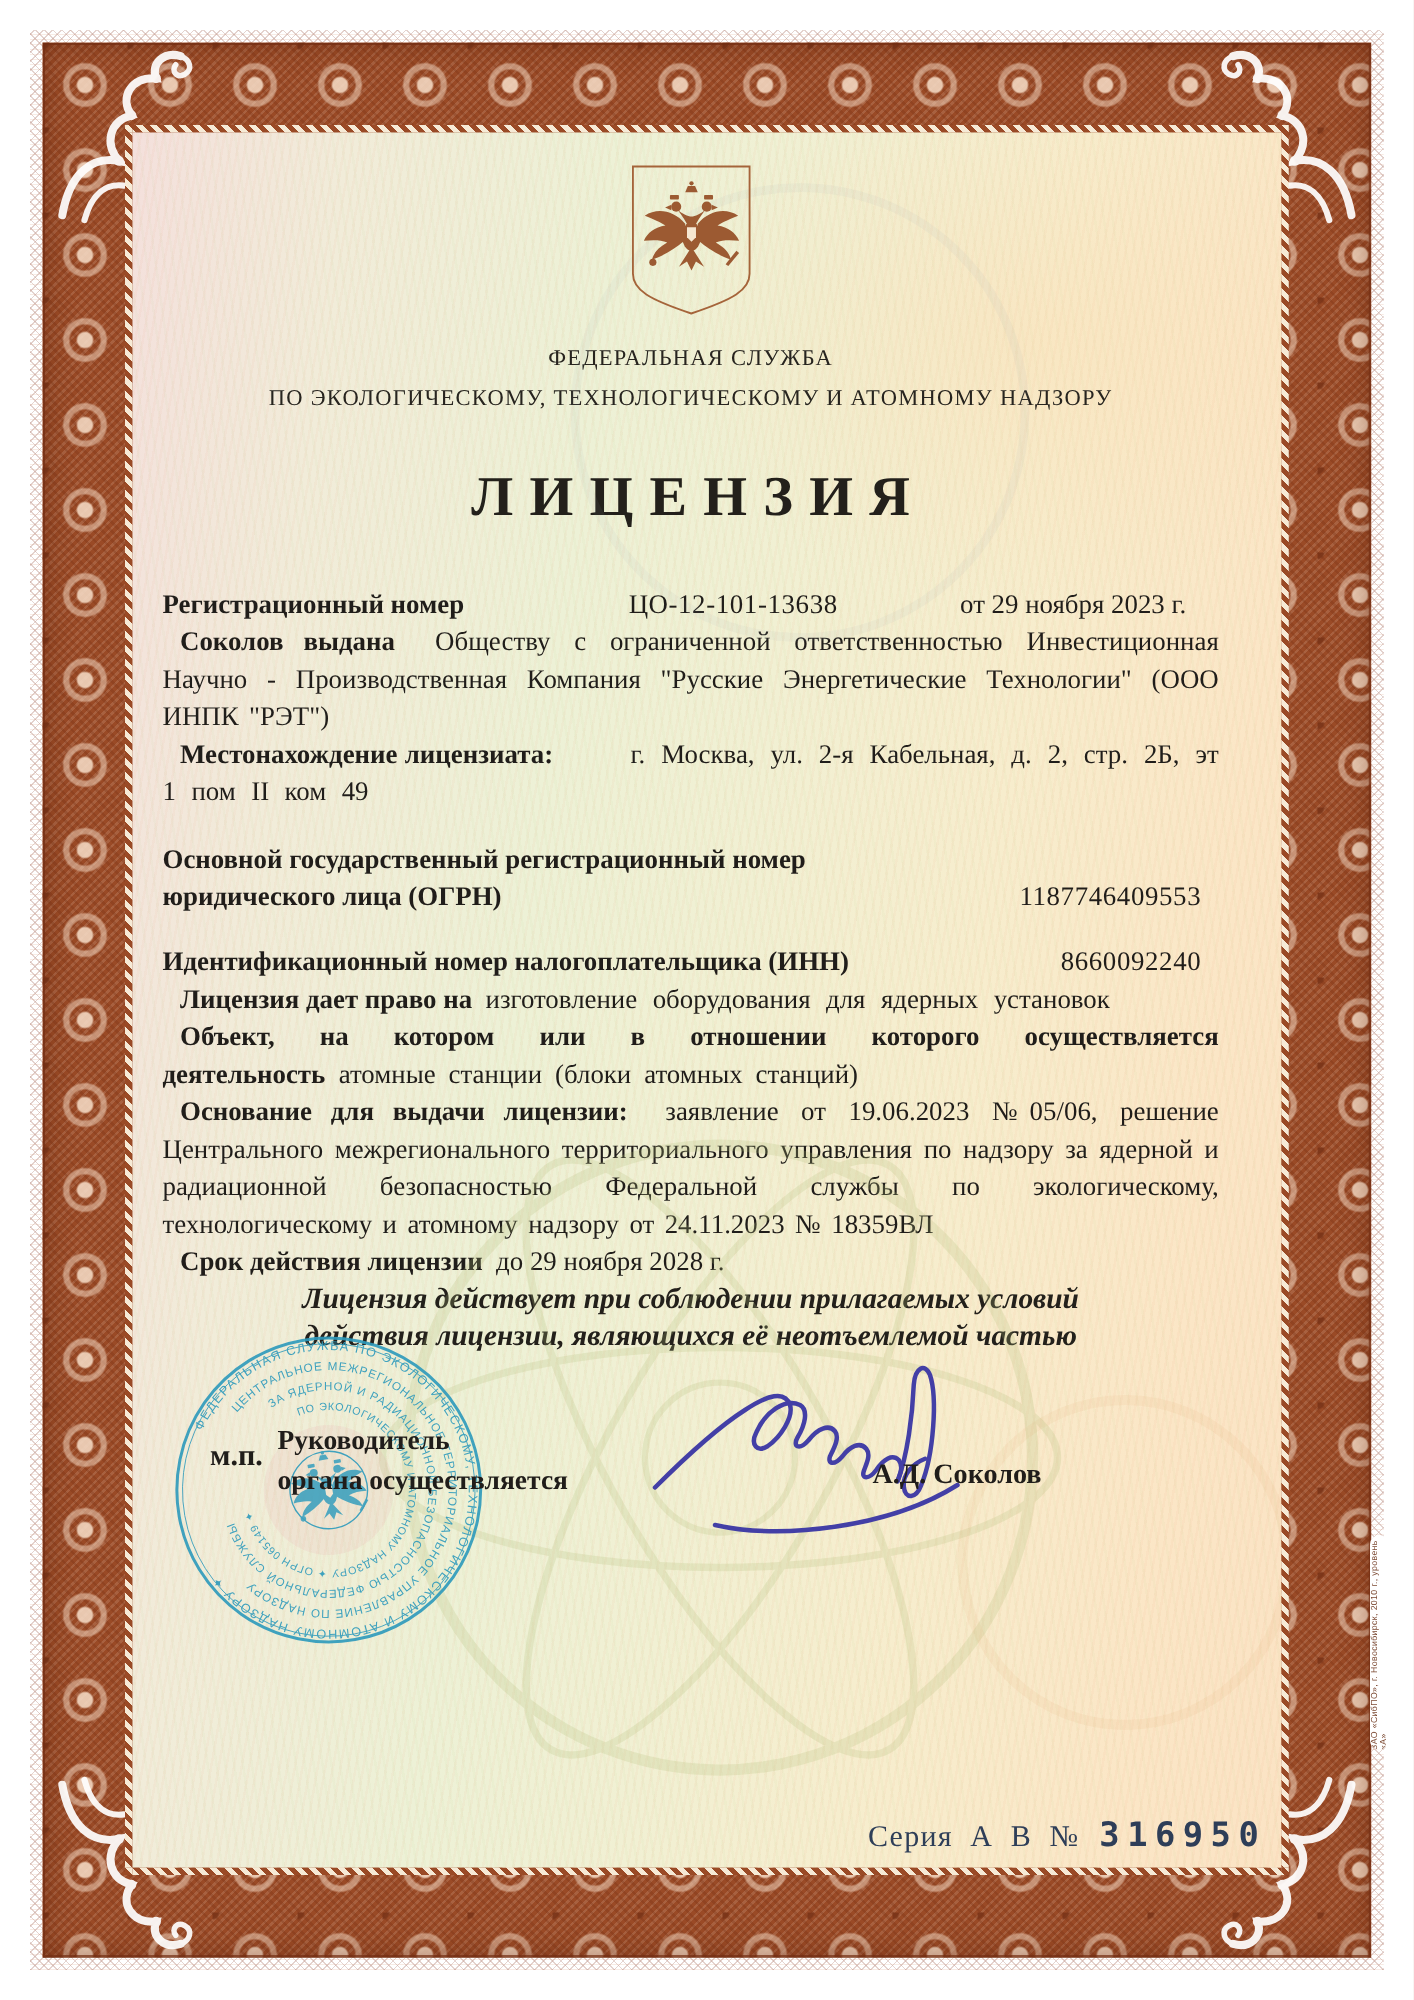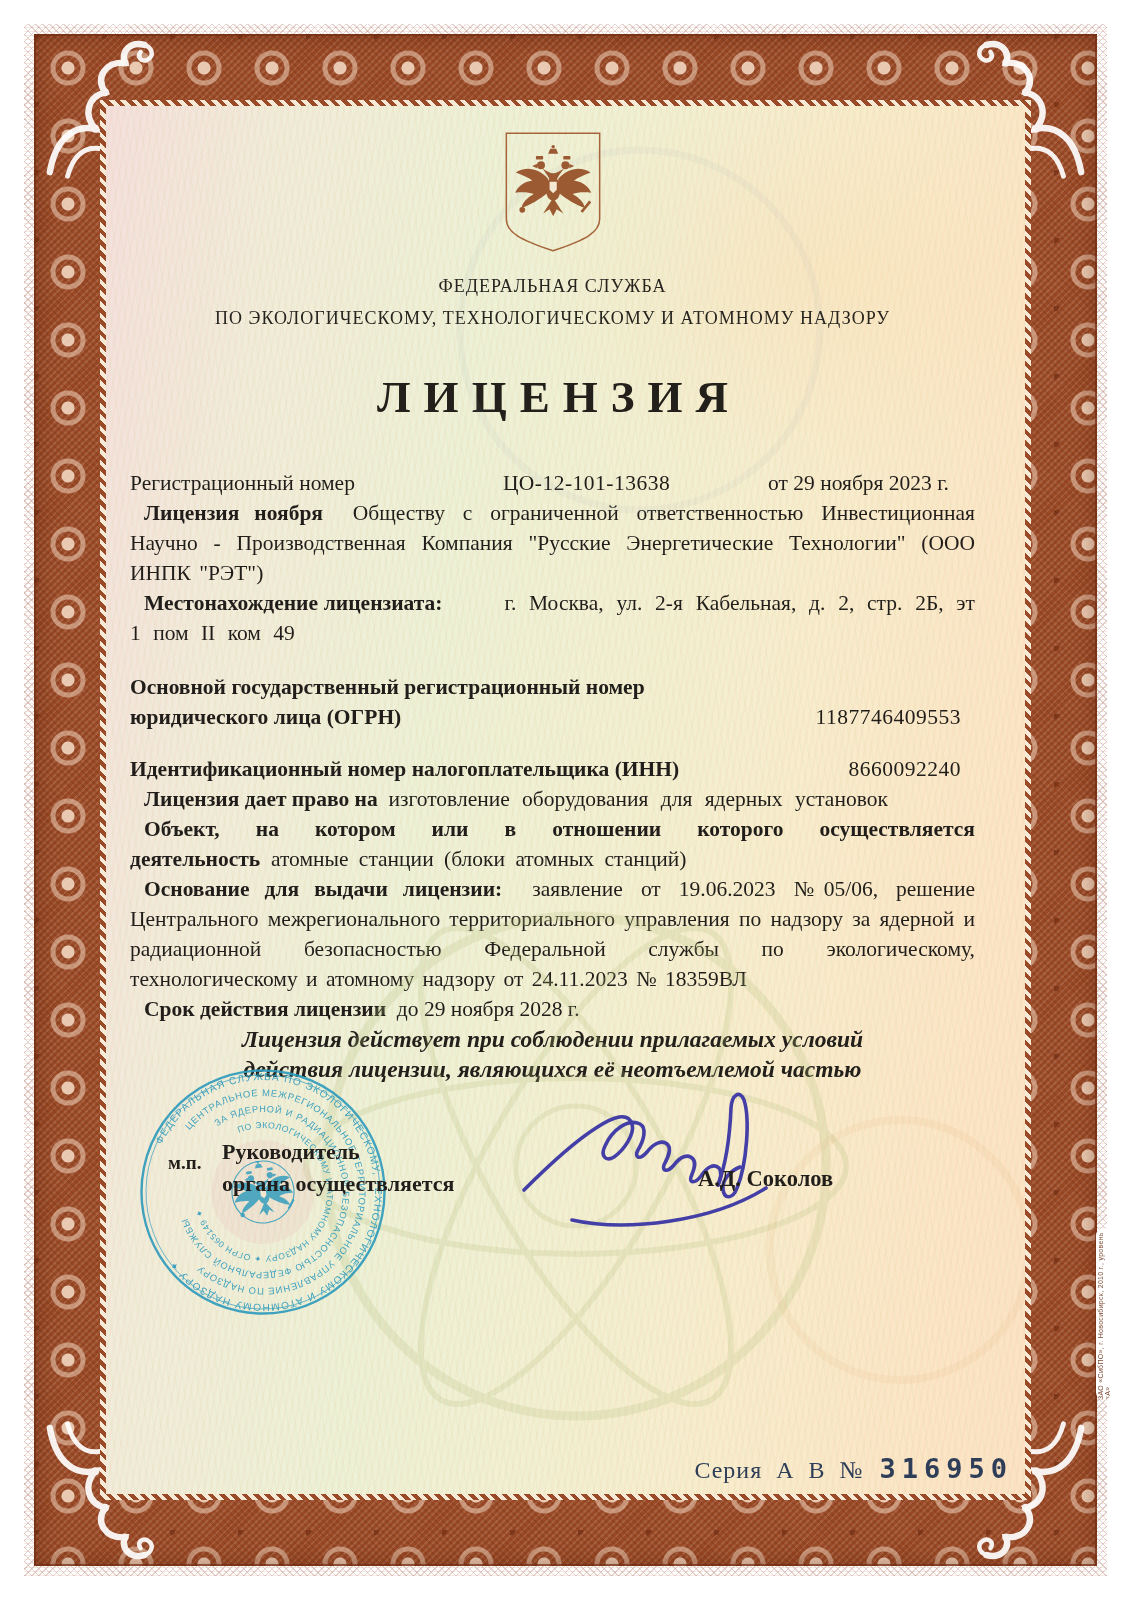--- a/index.html
+++ b/index.html
@@ -42,21 +42,21 @@
   
   .arms{margin-top:24px;text-align:center;height:126px;position:relative;}
   .hdr{ text-align:center;font-size:18px;line-height:28px;letter-spacing:1px;color:#27241f;}
   .hdr1{margin-top:16px;}
   .hdr2{margin-top:4px;}
   .title{margin-top:38px;text-align:center;font-size:45px;line-height:54px;font-weight:700;
          letter-spacing:13px;padding-left:13px;color:#23201b;}
 
   
   .reg-row{margin-top:44px;display:flex;align-items:baseline;font-size:21.5px;line-height:30px;}
-  .reg-row .lbl{font-weight:400;flex:0 0 335px;}
+  .reg-row .lbl{font-weight:700;flex:0 0 335px;}
   .reg-row .num{margin-left:38px;letter-spacing:.5px;}
   .reg-row .date{margin-left:auto;margin-right:26px;}
   p.para{margin:0;font-size:21.5px;line-height:30px;text-align:justify;text-indent:14px;}
   b{font-weight:700;}
   .sp3{word-spacing:3px;} .sp5{word-spacing:5px;} .sp7{word-spacing:7px;}
   .gap{display:inline-block;width:62px;}
   .p-issued{margin-top:26px;}
   .p-loc{margin-top:26px;}
   .kv{display:flex;align-items:flex-end;font-size:21.5px;line-height:30px;}
   .kv .lbl{font-weight:700;max-width:640px;}
@@ -67,21 +67,21 @@
   .p-object{margin-top:16px;}
   .p-basis{margin-top:24px;}
   .p-validity{margin-top:0;text-align:left;}
   .note{text-align:center;font-size:23.5px;line-height:30px;
         font-weight:700;font-style:italic;color:#23201b;}
 
   
   .sig-area{position:relative;height:240px;margin-top:2px;}
   .stamp{position:absolute;left:3px;top:-24px;width:260px;height:260px;
          transform:rotate(-10deg);opacity:.9;color:#2d9abc;}
-  .mp{position:absolute;left:38px;top:66px;font-size:19px;font-weight:700;}
+  .mp{position:absolute;left:38px;top:66px;font-size:24px;font-weight:700;}
   .role{position:absolute;left:92px;top:50px;font-size:22px;line-height:32px;font-weight:700;}
   .autograph{position:absolute;left:386px;top:-14px;width:264px;height:164px;color:#433fa6;}
   .sig-name{position:absolute;left:568px;top:80px;font-size:22.5px;font-weight:700;}
 
   .series{position:absolute;right:12px;bottom:10px;display:flex;align-items:baseline;color:#2e3e58;}
   .series .s-lbl{font-size:24px;word-spacing:7px;letter-spacing:1px;}
   .series .digits{margin-left:16px;font-family:"DejaVu Sans Mono",monospace;
         font-size:27px;font-weight:700;letter-spacing:6px;margin-top:37px;}
 
   .printer{position:absolute;left:1096px;top:1228px;width:15px;height:172px;background:#ffffff;
@@ -172,21 +172,21 @@
     <div class="hdr hdr2">ПО ЭКОЛОГИЧЕСКОМУ, ТЕХНОЛОГИЧЕСКОМУ И АТОМНОМУ НАДЗОРУ</div>
 
     <div class="title">ЛИЦЕНЗИЯ</div>
 
     <div class="reg-row">
       <span class="lbl">Регистрационный номер</span>
       <span class="num">ЦО-12-101-13638</span>
       <span class="date">от 29 ноября 2023 г.</span>
     </div>
 
-    <p class="para p-issued"><b>Лицензия ноября</b>&nbsp;&nbsp;<span class="sp3">Обществу с ограниченной ответственностью Инвестиционная Научно - Производственная Компания "Русские Энергетические Технологии" (ООО ИНПК "РЭТ")</span></p>
+    <p class="para p-issued"><b>Соколов выдана</b>&nbsp;&nbsp;<span class="sp3">Обществу с ограниченной ответственностью Инвестиционная Научно - Производственная Компания "Русские Энергетические Технологии" (ООО ИНПК "РЭТ")</span></p>
 
     <p class="para p-loc"><b>Местонахождение лицензиата:</b><span class="gap"></span><span class="sp7">г. Москва,  ул. 2-я  Кабельная,  д. 2,  стр. 2Б, эт 1  пом II ком 49</span></p>
 
     <div class="kv kv-ogrn">
       <div class="lbl">Основной государственный регистрационный номер юридического лица (ОГРН)</div>
       <div class="val">1187746409553</div>
     </div>
 
     <div class="kv kv-inn">
       <div class="lbl">Идентификационный номер налогоплательщика (ИНН)</div>

